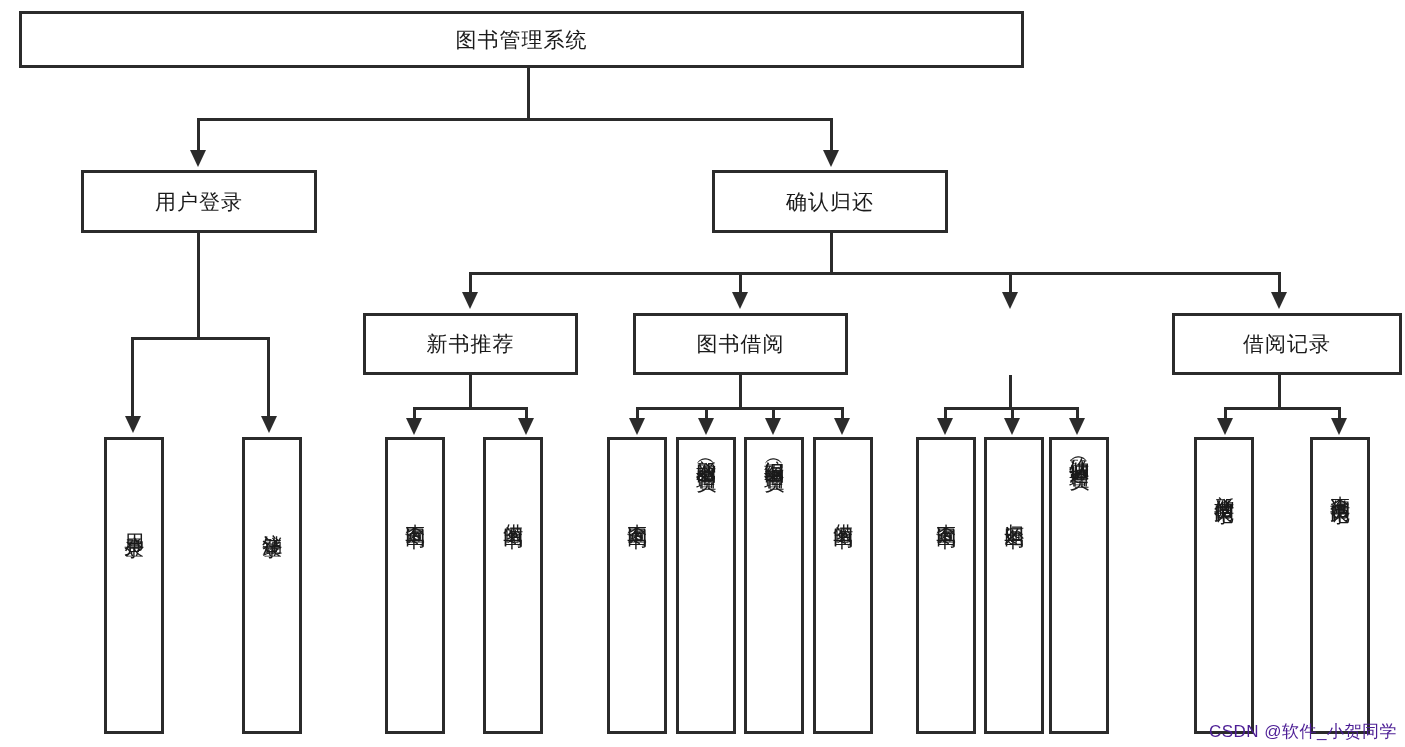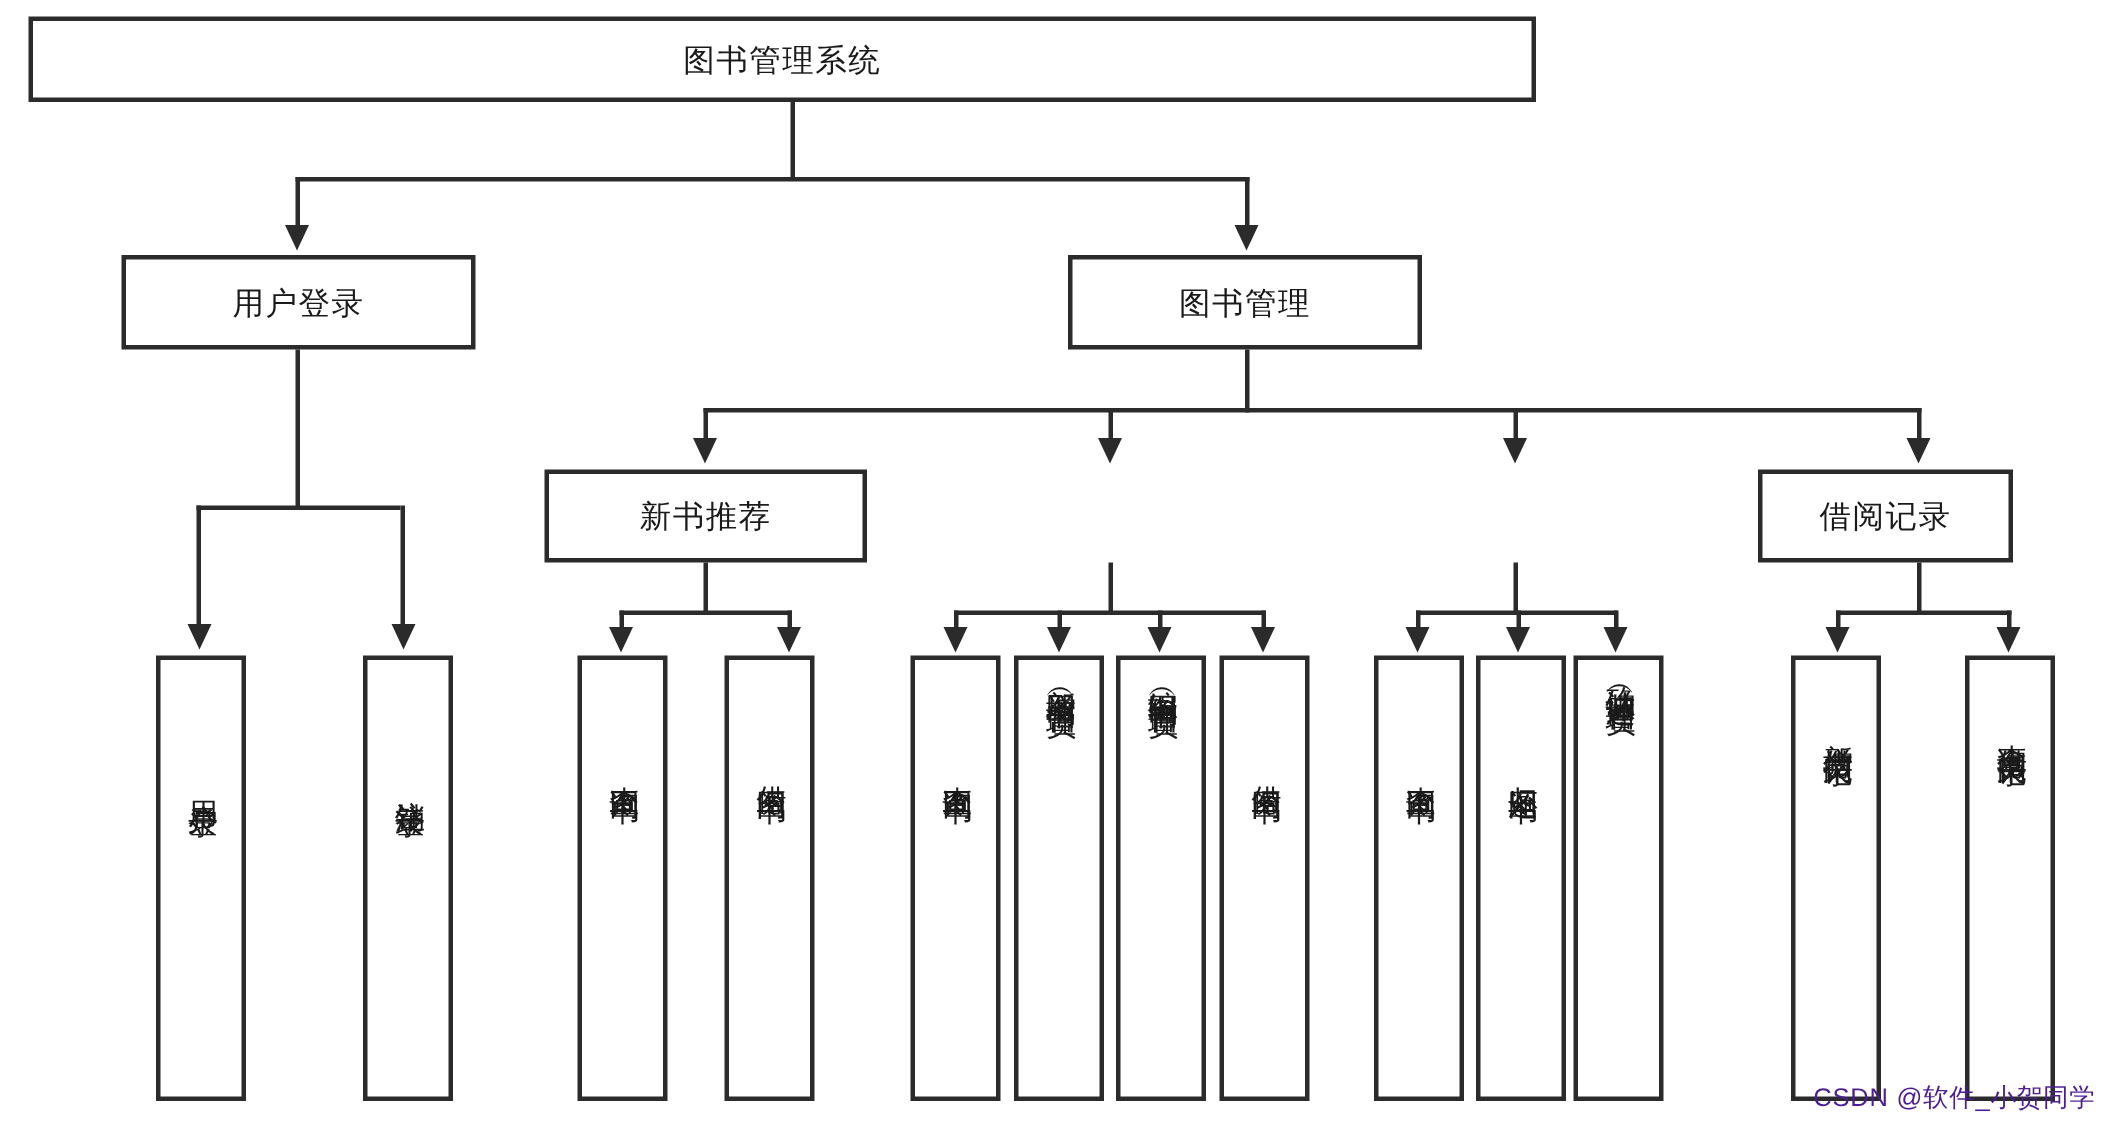--- a/index.html
+++ b/index.html
@@ -101,21 +101,21 @@
   <div class="ln v" style="left:197px; top:118px; width:3px; height:35px;"></div>
   <div class="arrow" style="left:190px; top:150px;"></div>
   <div class="ln v" style="left:830px; top:118px; width:3px; height:35px;"></div>
   <div class="arrow" style="left:823px; top:150px;"></div>
 
   <div class="node h-node" style="left:81px; top:170px; width:236px; height:63px;">
     <span>用户登录</span>
   </div>
 
   <div class="node h-node" style="left:712px; top:170px; width:236px; height:63px;">
-    <span>图书管理</span>
+    <span>确认归还</span>
   </div>
 
   <div class="ln v" style="left:197px; top:233px; width:3px; height:107px;"></div>
   <div class="ln h" style="left:131px; top:337px; width:136px; height:3px;"></div>
   <div class="ln v" style="left:131px; top:337px; width:3px; height:82px;"></div>
   <div class="arrow" style="left:125px; top:416px;"></div>
   <div class="ln v" style="left:267px; top:337px; width:3px; height:82px;"></div>
   <div class="arrow" style="left:261px; top:416px;"></div>
 
   <div class="ln v" style="left:830px; top:233px; width:3px; height:42px;"></div>
@@ -129,21 +129,24 @@
 
   <div class="ln v" style="left:1009px; top:272px; width:3px; height:23px;"></div>
   <div class="arrow" style="left:1002px; top:292px;"></div>
 
   <div class="ln v" style="left:1278px; top:272px; width:3px; height:23px;"></div>
   <div class="arrow" style="left:1271px; top:292px;"></div>
 
   <div class="node h-node" style="left:363px; top:313px; width:215px; height:62px;">
     <span>新书推荐</span>
   </div>
-  <div class="node h-node" style="left:1172px; top:313px; width:170px; height:62px;">
+  <div class="node h-node" style="left:633px; top:313px; width:215px; height:62px;">
+    <span>图书借阅</span>
+  </div>
+  <div class="node h-node" style="left:1172px; top:313px; width:230px; height:62px;">
     <span>借阅记录</span>
   </div>
 
   <div class="ln v" style="left:469px; top:375px; width:3px; height:35px;"></div>
   <div class="ln h" style="left:413px; top:407px; width:115px; height:3px;"></div>
   <div class="ln v" style="left:413px; top:407px; width:3px; height:14px;"></div>
   <div class="arrow" style="left:406px; top:418px;"></div>
   <div class="ln v" style="left:525px; top:407px; width:3px; height:14px;"></div>
   <div class="arrow" style="left:518px; top:418px;"></div>
 

